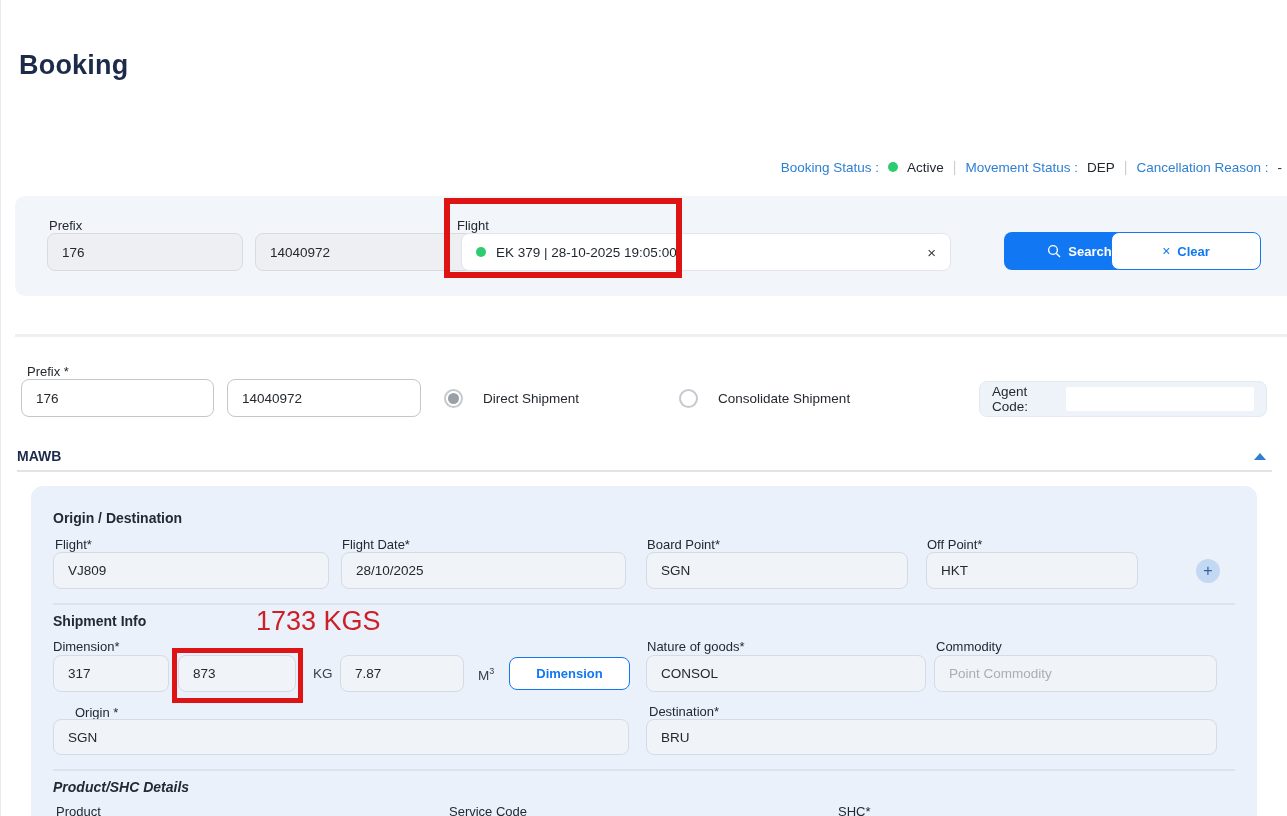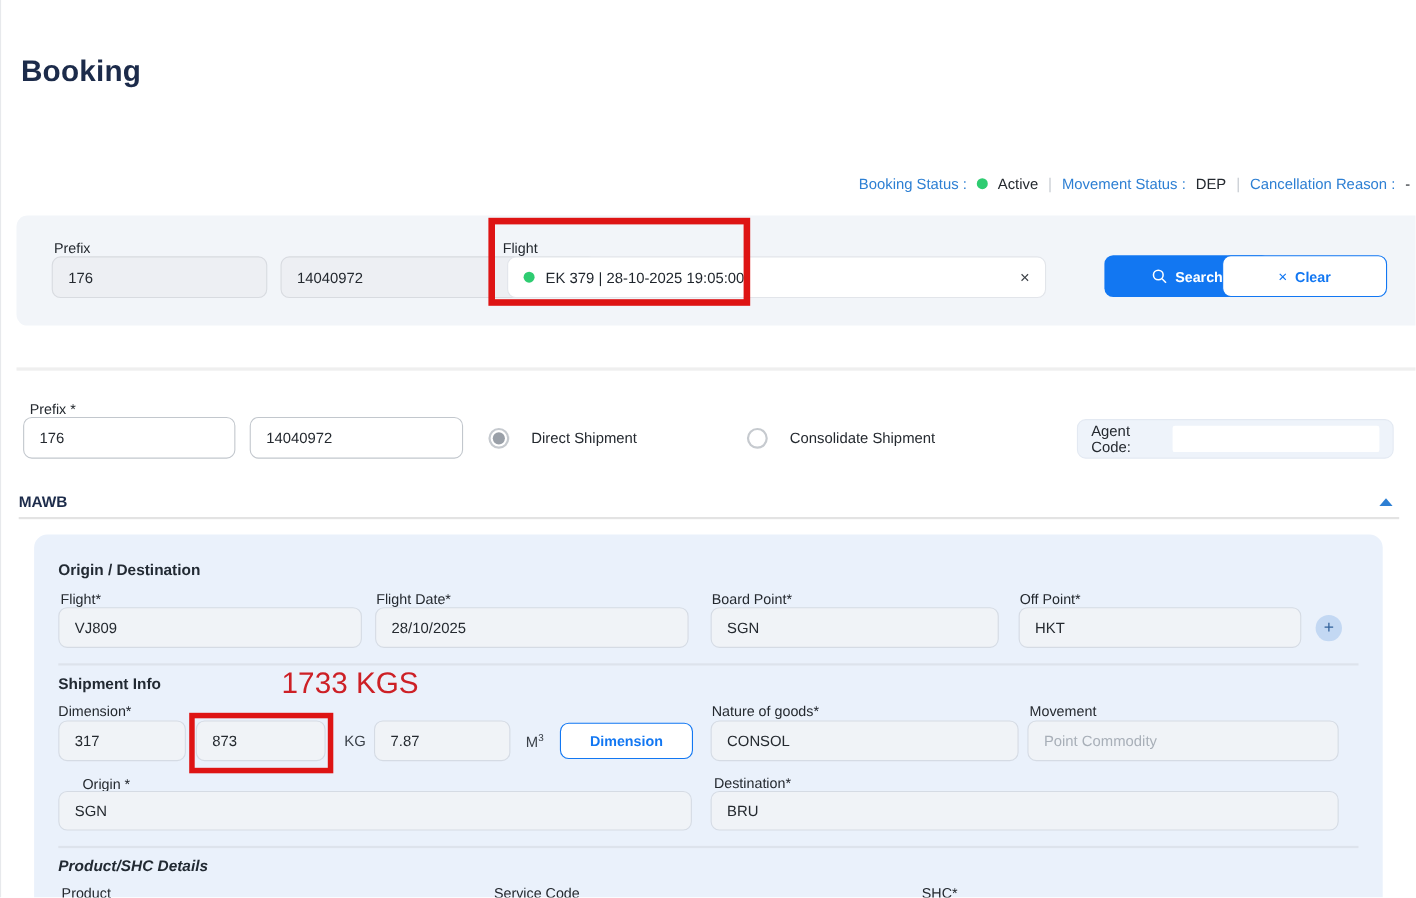--- a/index.html
+++ b/index.html
@@ -169,40 +169,40 @@
     <div class="c-label" style="left:24px; top:51px;">Flight*</div>
     <input class="c-input" style="left: 22px; top: 66px; width: 276px;" value="VJ809">
 
     <div class="c-label" style="left:311px; top:51px;">Flight Date*</div>
     <input class="c-input" style="left: 310px; top: 66px; width: 285px;" value="28/10/2025">
 
     <div class="c-label" style="left:616px; top:51px;">Board Point*</div>
     <input class="c-input" style="left: 615px; top: 66px; width: 262px;" value="SGN">
 
     <div class="c-label" style="left:896px; top:51px;">Off Point*</div>
-    <input class="c-input" style="left: 895px; top: 66px; width: 257px;" value="HKT">
+    <input class="c-input" style="left: 895px; top: 66px; width: 212px;" value="HKT">
 
     <button class="plus-btn">+</button>
 
     <div class="card-divider" style="top:117px;"></div>
 
     <div class="sec-title" style="left:22px; top:127px;">Shipment Info</div>
 
     <div class="c-label" style="left:22px; top:153px;">Dimension*</div>
     <input class="c-input" style="left: 22px; top: 169px; width: 116px;" value="317">
     <input class="c-input" style="left: 147px; top: 169px; width: 118px;" value="873">
     <div class="unit" style="left:282px; top:180px;">KG</div>
     <input class="c-input" style="left: 309px; top: 169px; width: 124px;" value="7.87">
     <div class="unit" style="left:447px; top:180px;"><span>M</span><sup>3</sup></div>
     <button class="btn-dimension">Dimension</button>
 
     <div class="c-label" style="left:616px; top:153px;">Nature of goods*</div>
     <input class="c-input" style="left: 615px; top: 169px; width: 280px;" value="CONSOL">
 
-    <div class="c-label" style="left:905px; top:153px;">Movement</div>
+    <div class="c-label" style="left:905px; top:153px;">Commodity</div>
     <div class="c-select" style="left:903px; top:169px; width:283px;">
       <span>Point Commodity</span>
     </div>
 
     <div class="c-label" style="left:25px; top:219px;margin-left:19px;">Origin *</div>
     <input class="c-input" style="left: 22px; top: 233px; width: 576px; height: 36px;" value="SGN">
 
     <div class="c-label" style="left:618px; top:218px;">Destination*</div>
     <input class="c-input" style="left: 615px; top: 233px; width: 571px; height: 36px;" value="BRU">
 

